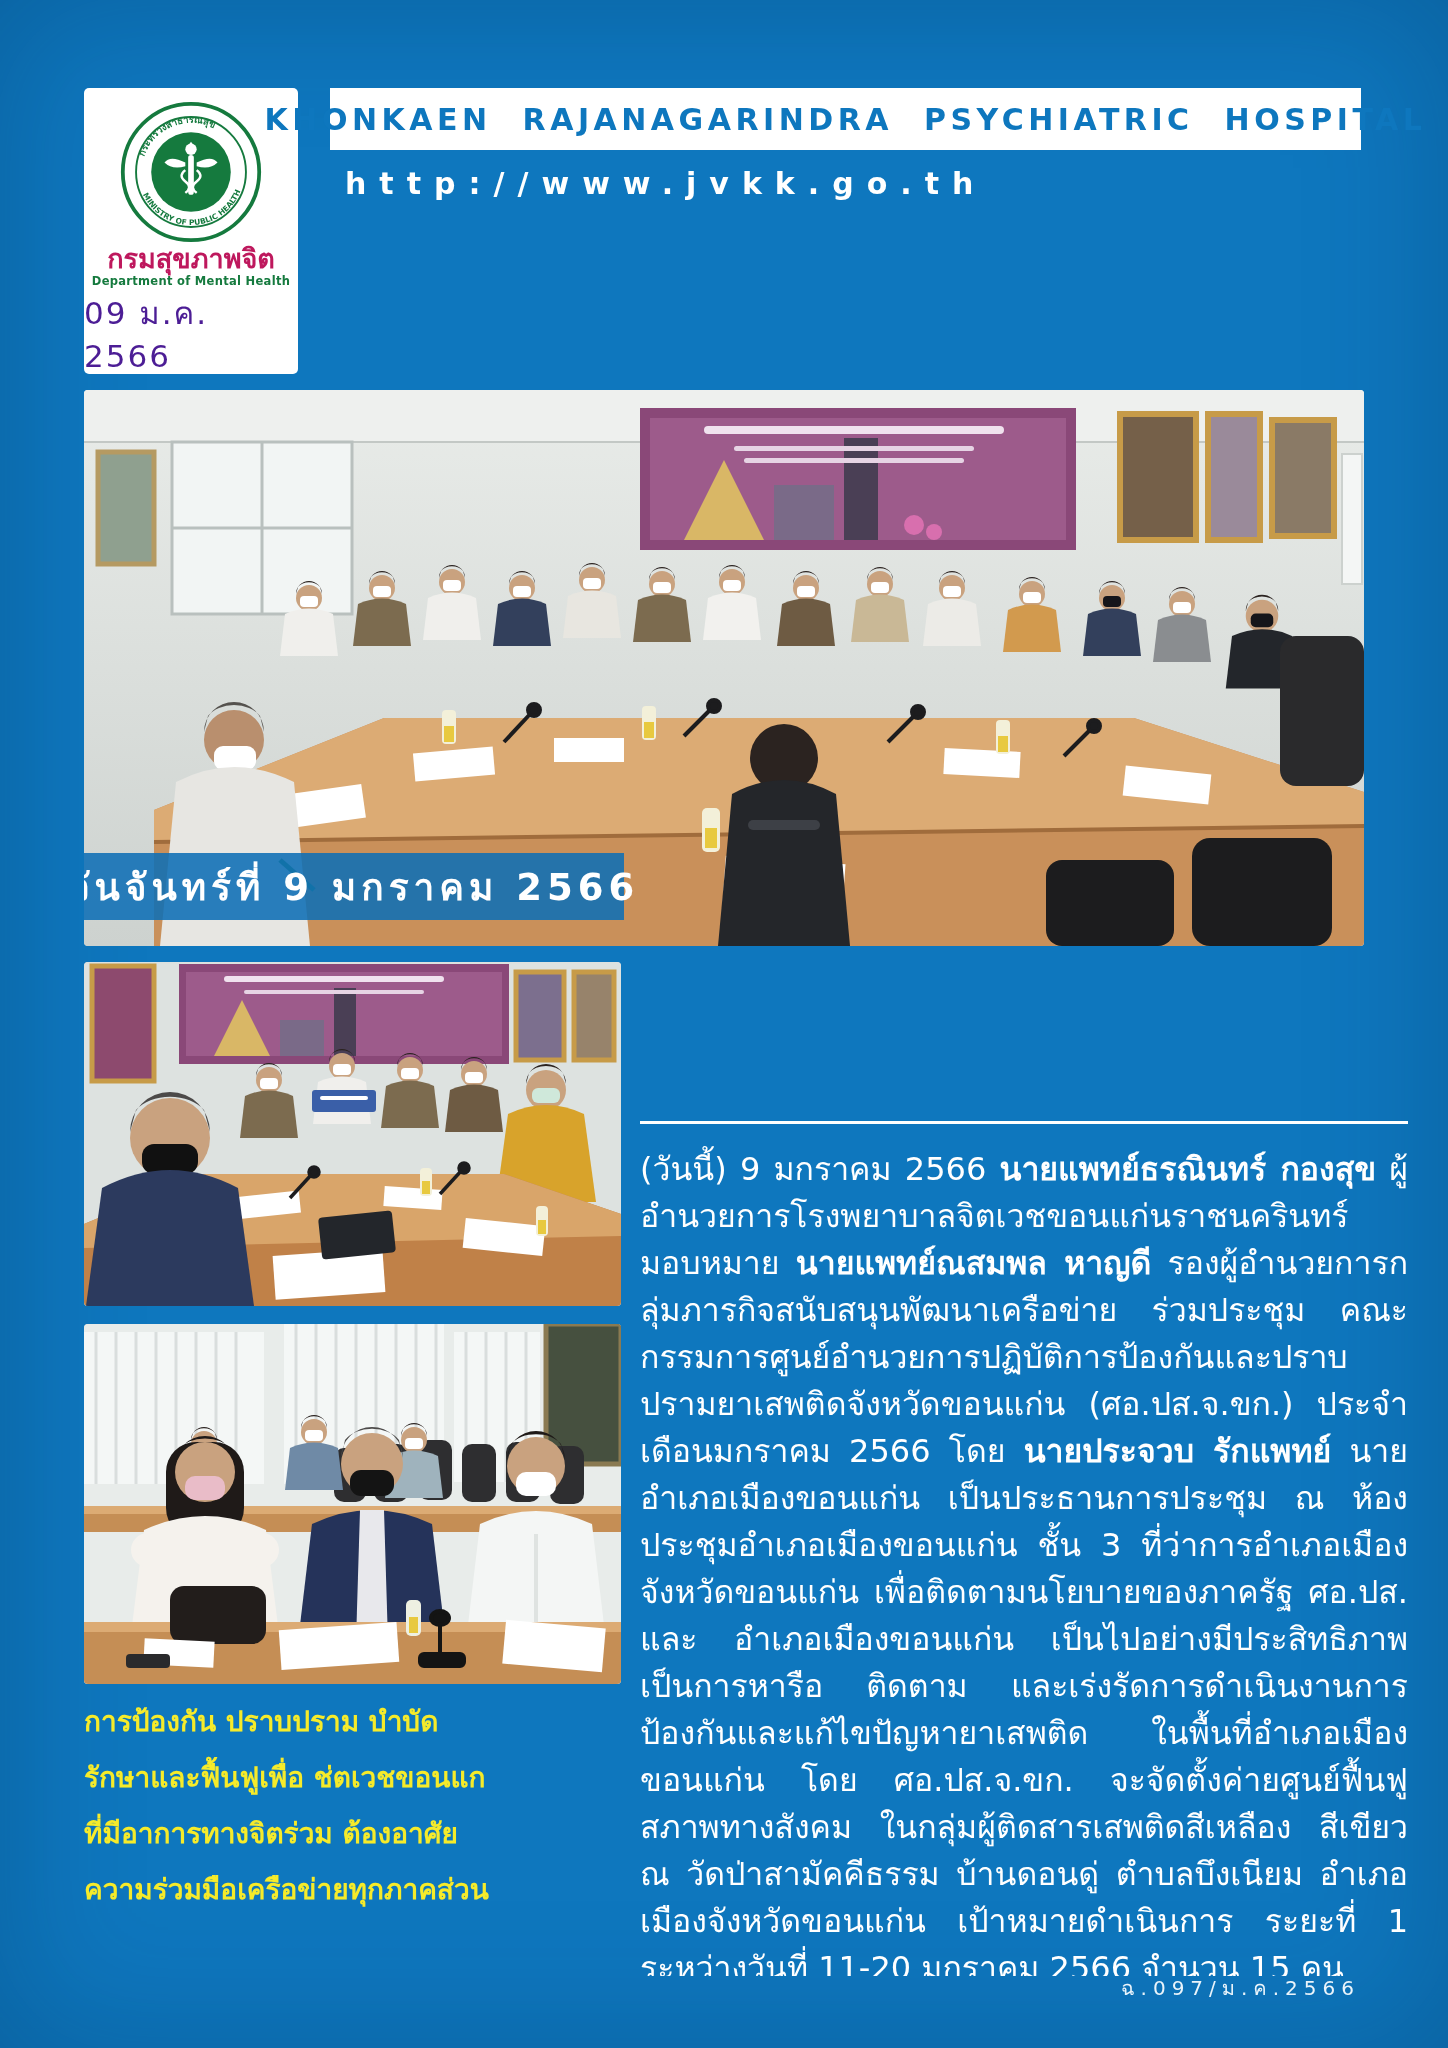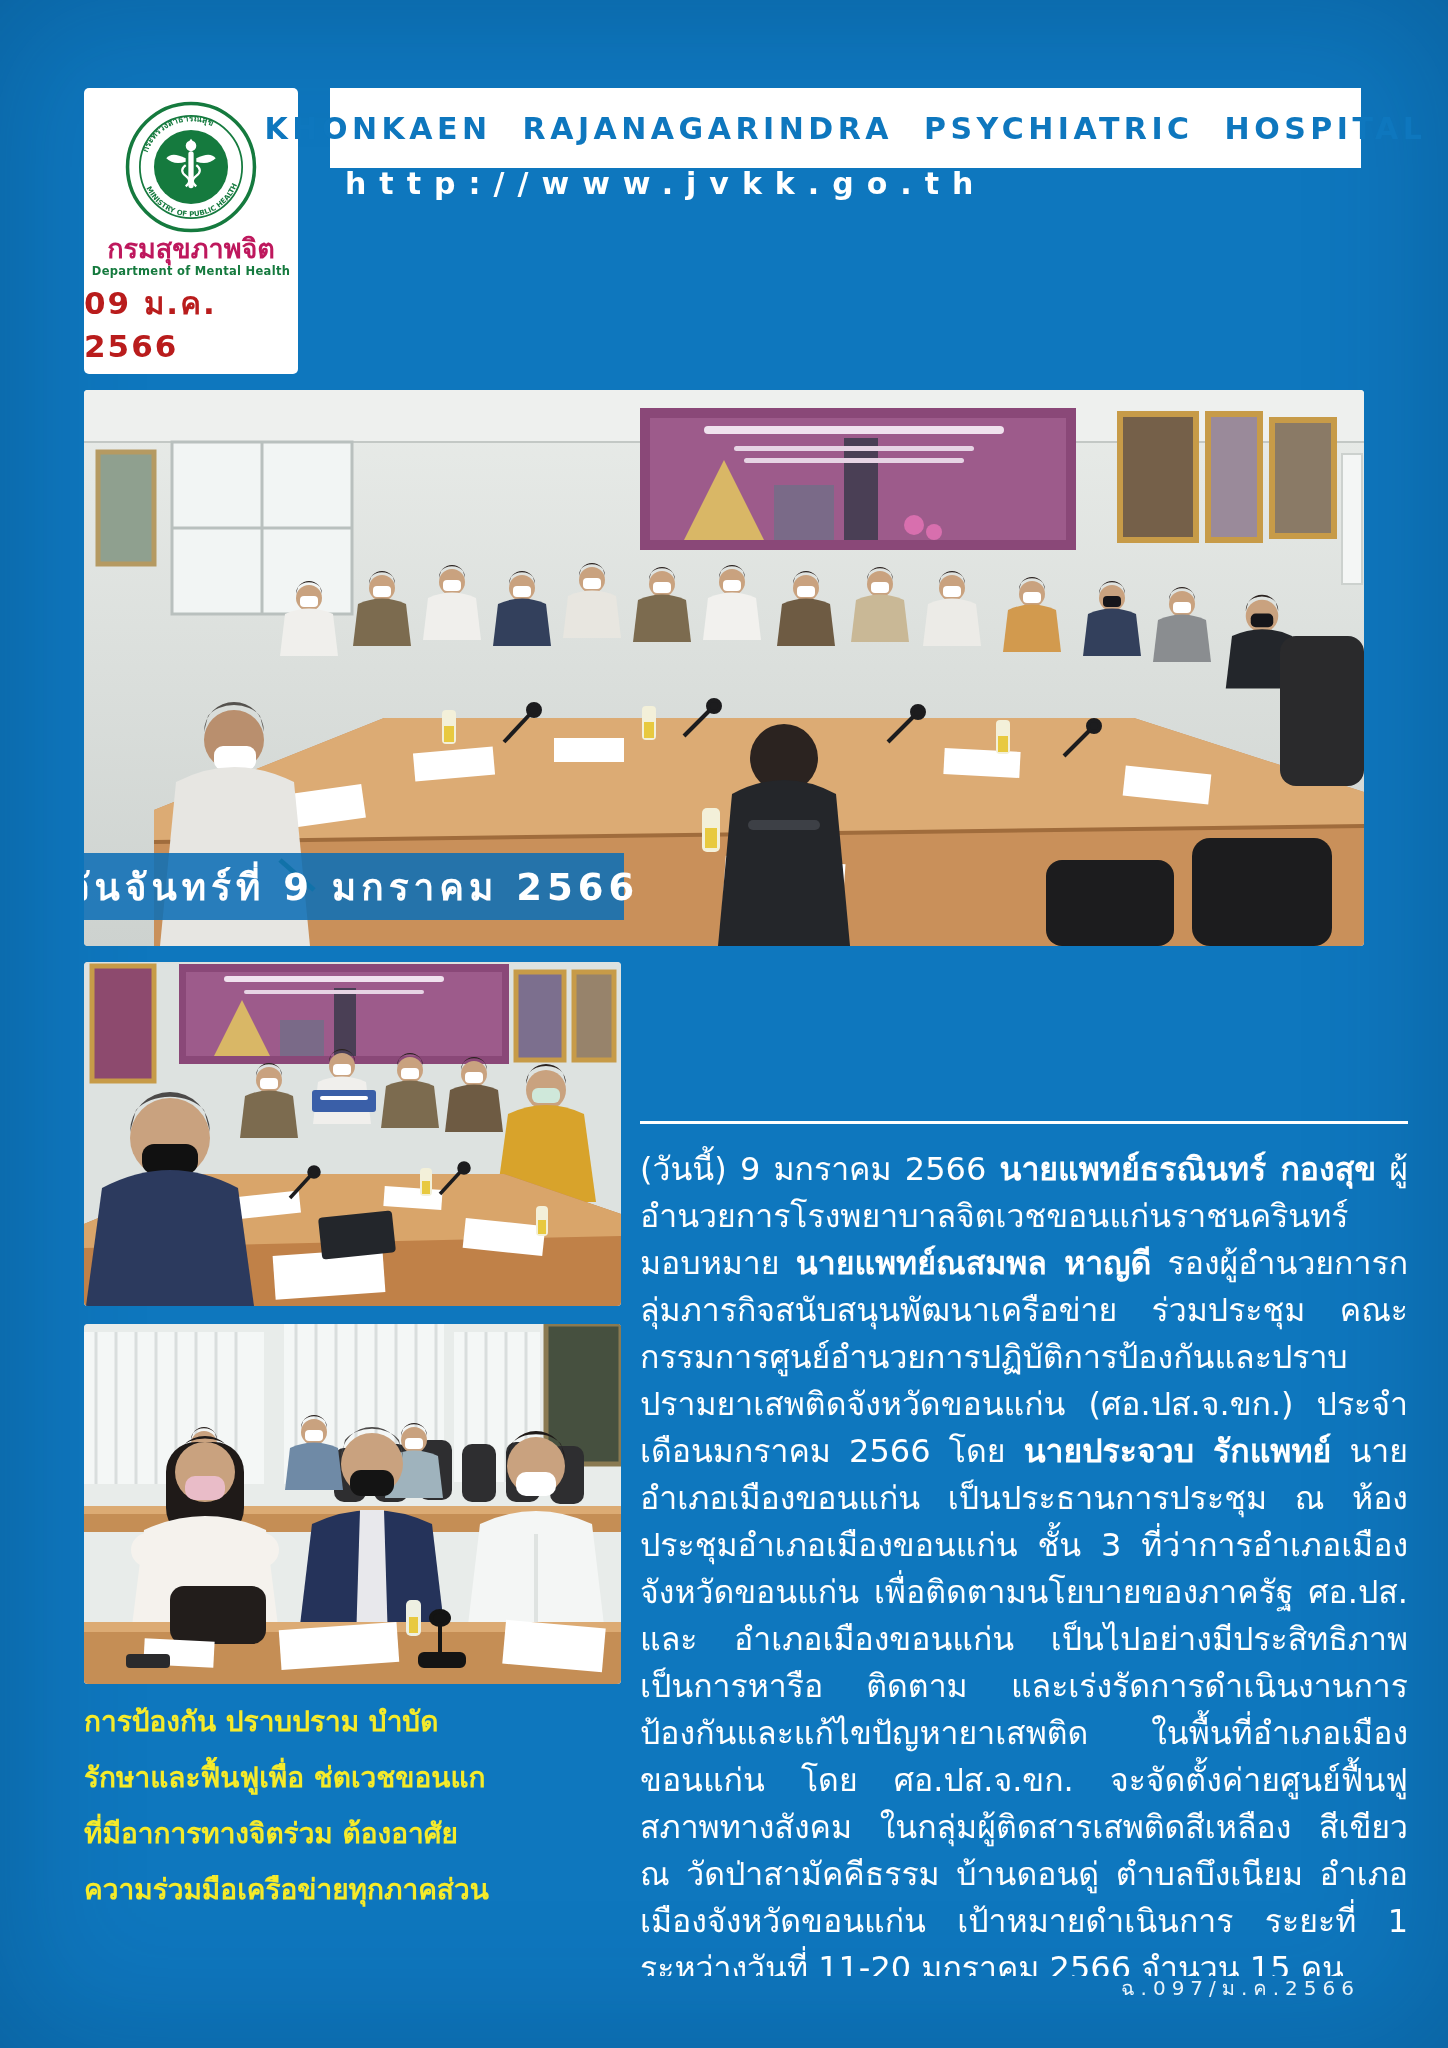--- a/index.html
+++ b/index.html
@@ -11,23 +11,23 @@
   }
   
   .logo-box{
     position:absolute;left:84px;top:88px;width:214px;height:286px;
     background:#ffffff;border-radius:5px;
     display:flex;flex-direction:column;align-items:center;
   }
   .seal{margin-top:12px;}
   .dept-th{color:#be185d;font-weight:800;font-size:27px;line-height:30px;margin-top:0px;}
   .dept-en{color:#157A3E;font-weight:700;font-size:11.5px;letter-spacing:.3px;}
-  .date-badge{color:#b91c1c;font-weight:700;font-size:31px;letter-spacing:2px;margin-top:auto;margin-bottom:10px;}
+  .date-badge{color:#4c1d95;font-weight:400;font-size:31px;letter-spacing:2px;margin-top:auto;}
   .hosp-band{
-    position:absolute;left:330px;top:88px;width:1031px;height:80px;background:#ffffff;
+    position:absolute;left:330px;top:88px;width:1031px;height:62px;background:#ffffff;
     display:flex;align-items:center;justify-content:center;
   }
   .hosp-band span{
     color:#0E77BE;font-weight:800;font-size:30px;letter-spacing:4.5px;word-spacing:16px;white-space:nowrap;
   }
   .site-url{
     position:absolute;left:345px;top:166px;color:#ffffff;font-weight:800;
     font-size:30px;letter-spacing:13px;white-space:nowrap;text-align:center;
   }
   .news-title{

